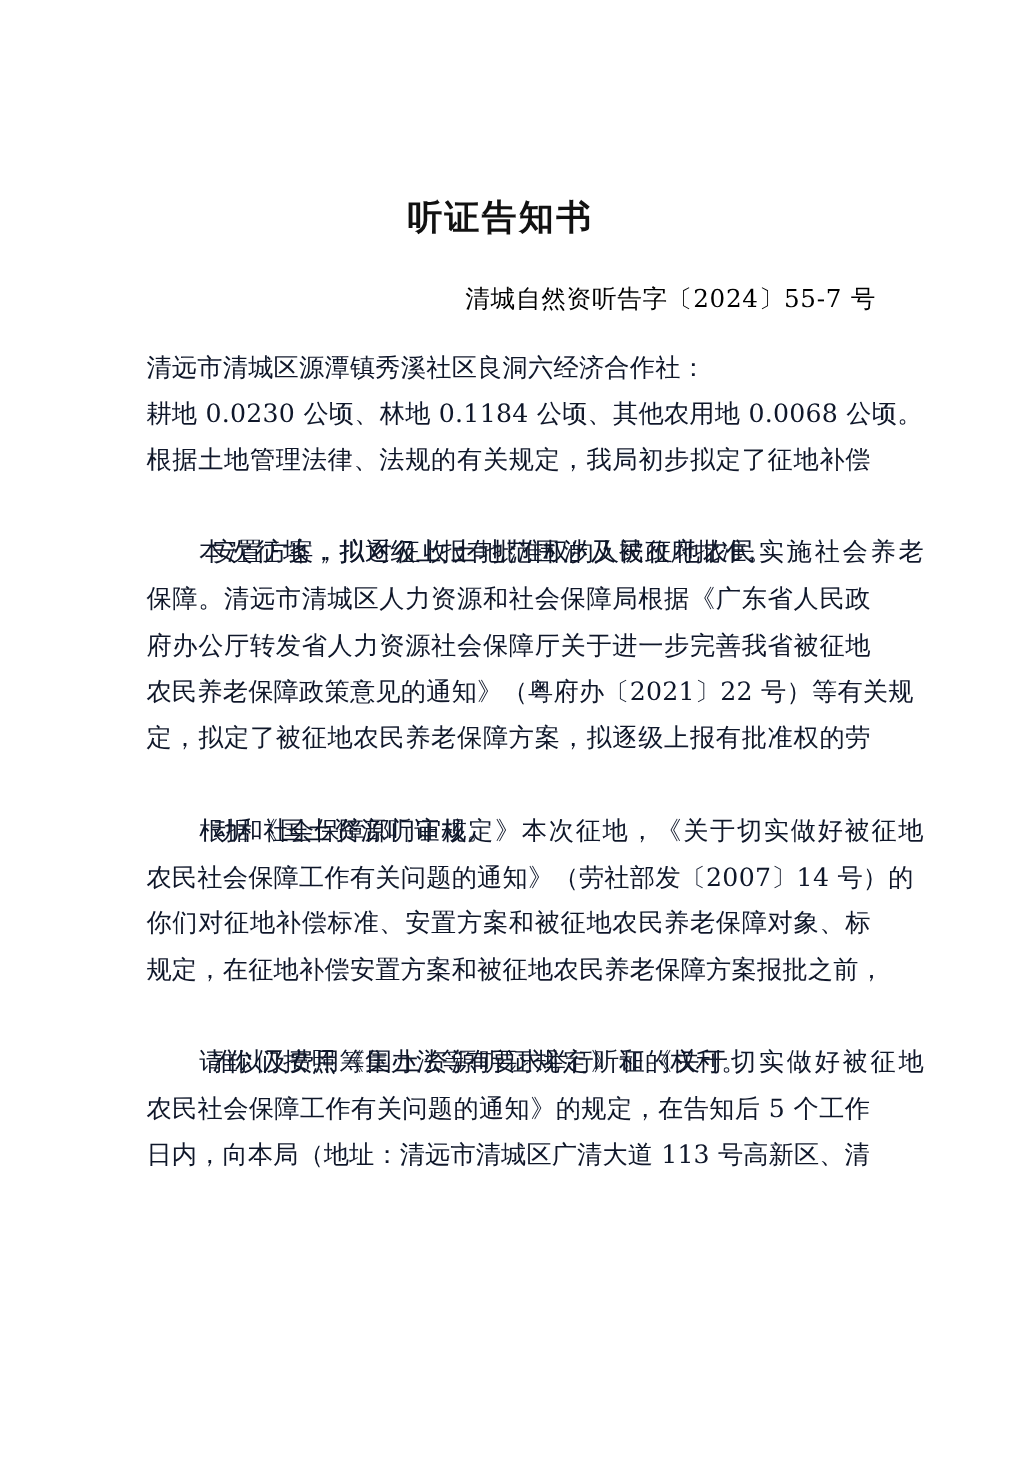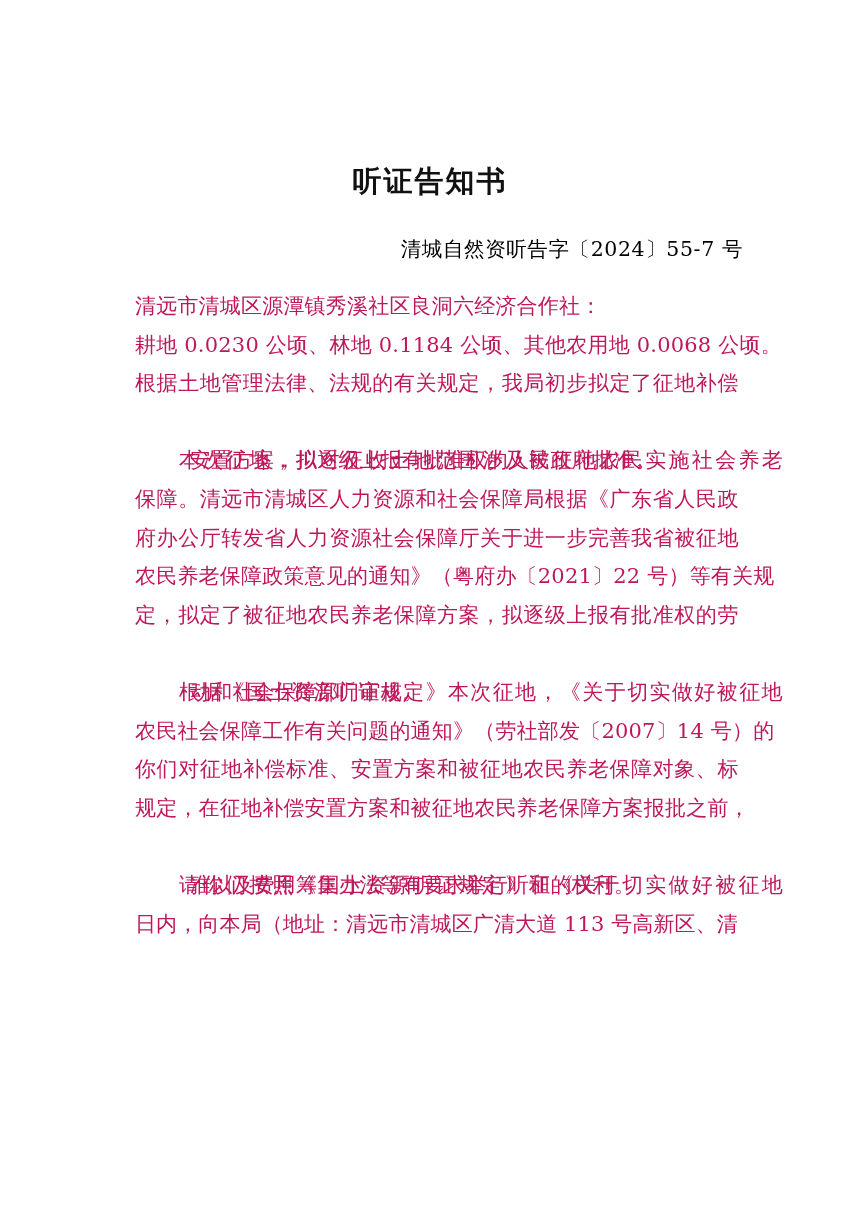--- a/index.html
+++ b/index.html
@@ -8,21 +8,20 @@
     background: #ffffff;
   }
   #page {
     position: relative;
     width: 834px;
     height: 1217px;
     background: #ffffff;
     overflow: hidden;
     font-family: "DejaVu Serif", "Liberation Serif", serif;
     color: #000000;
-    margin-left: 13px;
     -webkit-font-smoothing: antialiased;
   }
 
   
   #doc-title {
     position: absolute;
     left: 0;
     right: 0;
     top: 163px;
     text-align: center;
@@ -54,21 +53,21 @@
     top: 287px;
     width: 609px;
   }
 
   .line {
     font-size: 21px;
     line-height: 38.6px;
     height: 38.6px;
     white-space: pre;
     letter-spacing: 0.2px;
-    color: #be185d;
+    color: #0f172a;
   }
 
   
   .line.just {
     display: flex;
     justify-content: space-between;
     white-space: normal;
   }
   .line.just > span {
     display: inline-block;
@@ -140,18 +139,21 @@
       <div class="line">
         <span>准以及费用筹集办法等有要求举行听证的权利。</span>
       </div>
     </div>
 
     <div class="para">
       <div class="line just">
         <span style="letter-spacing: 2.312px; margin-right: -2.312px; margin-left: 44px;">请你们按照《国土资源听证规定》和《关于切实做好被征地</span>
       </div>
       <div class="line just">
+        <span style="letter-spacing: 0.32px; margin-right: -0.32px;">农民社会保障工作有关问题的通知》的规定，在告知后 5 个工作</span>
+      </div>
+      <div class="line just">
         <span style="letter-spacing: 0.112px; margin-right: -0.112px;">日内，向本局（地址：清远市清城区广清大道 113 号高新区、清</span>
       </div>
     </div>
 
   </div>
 </div>
 
 </body></html>

